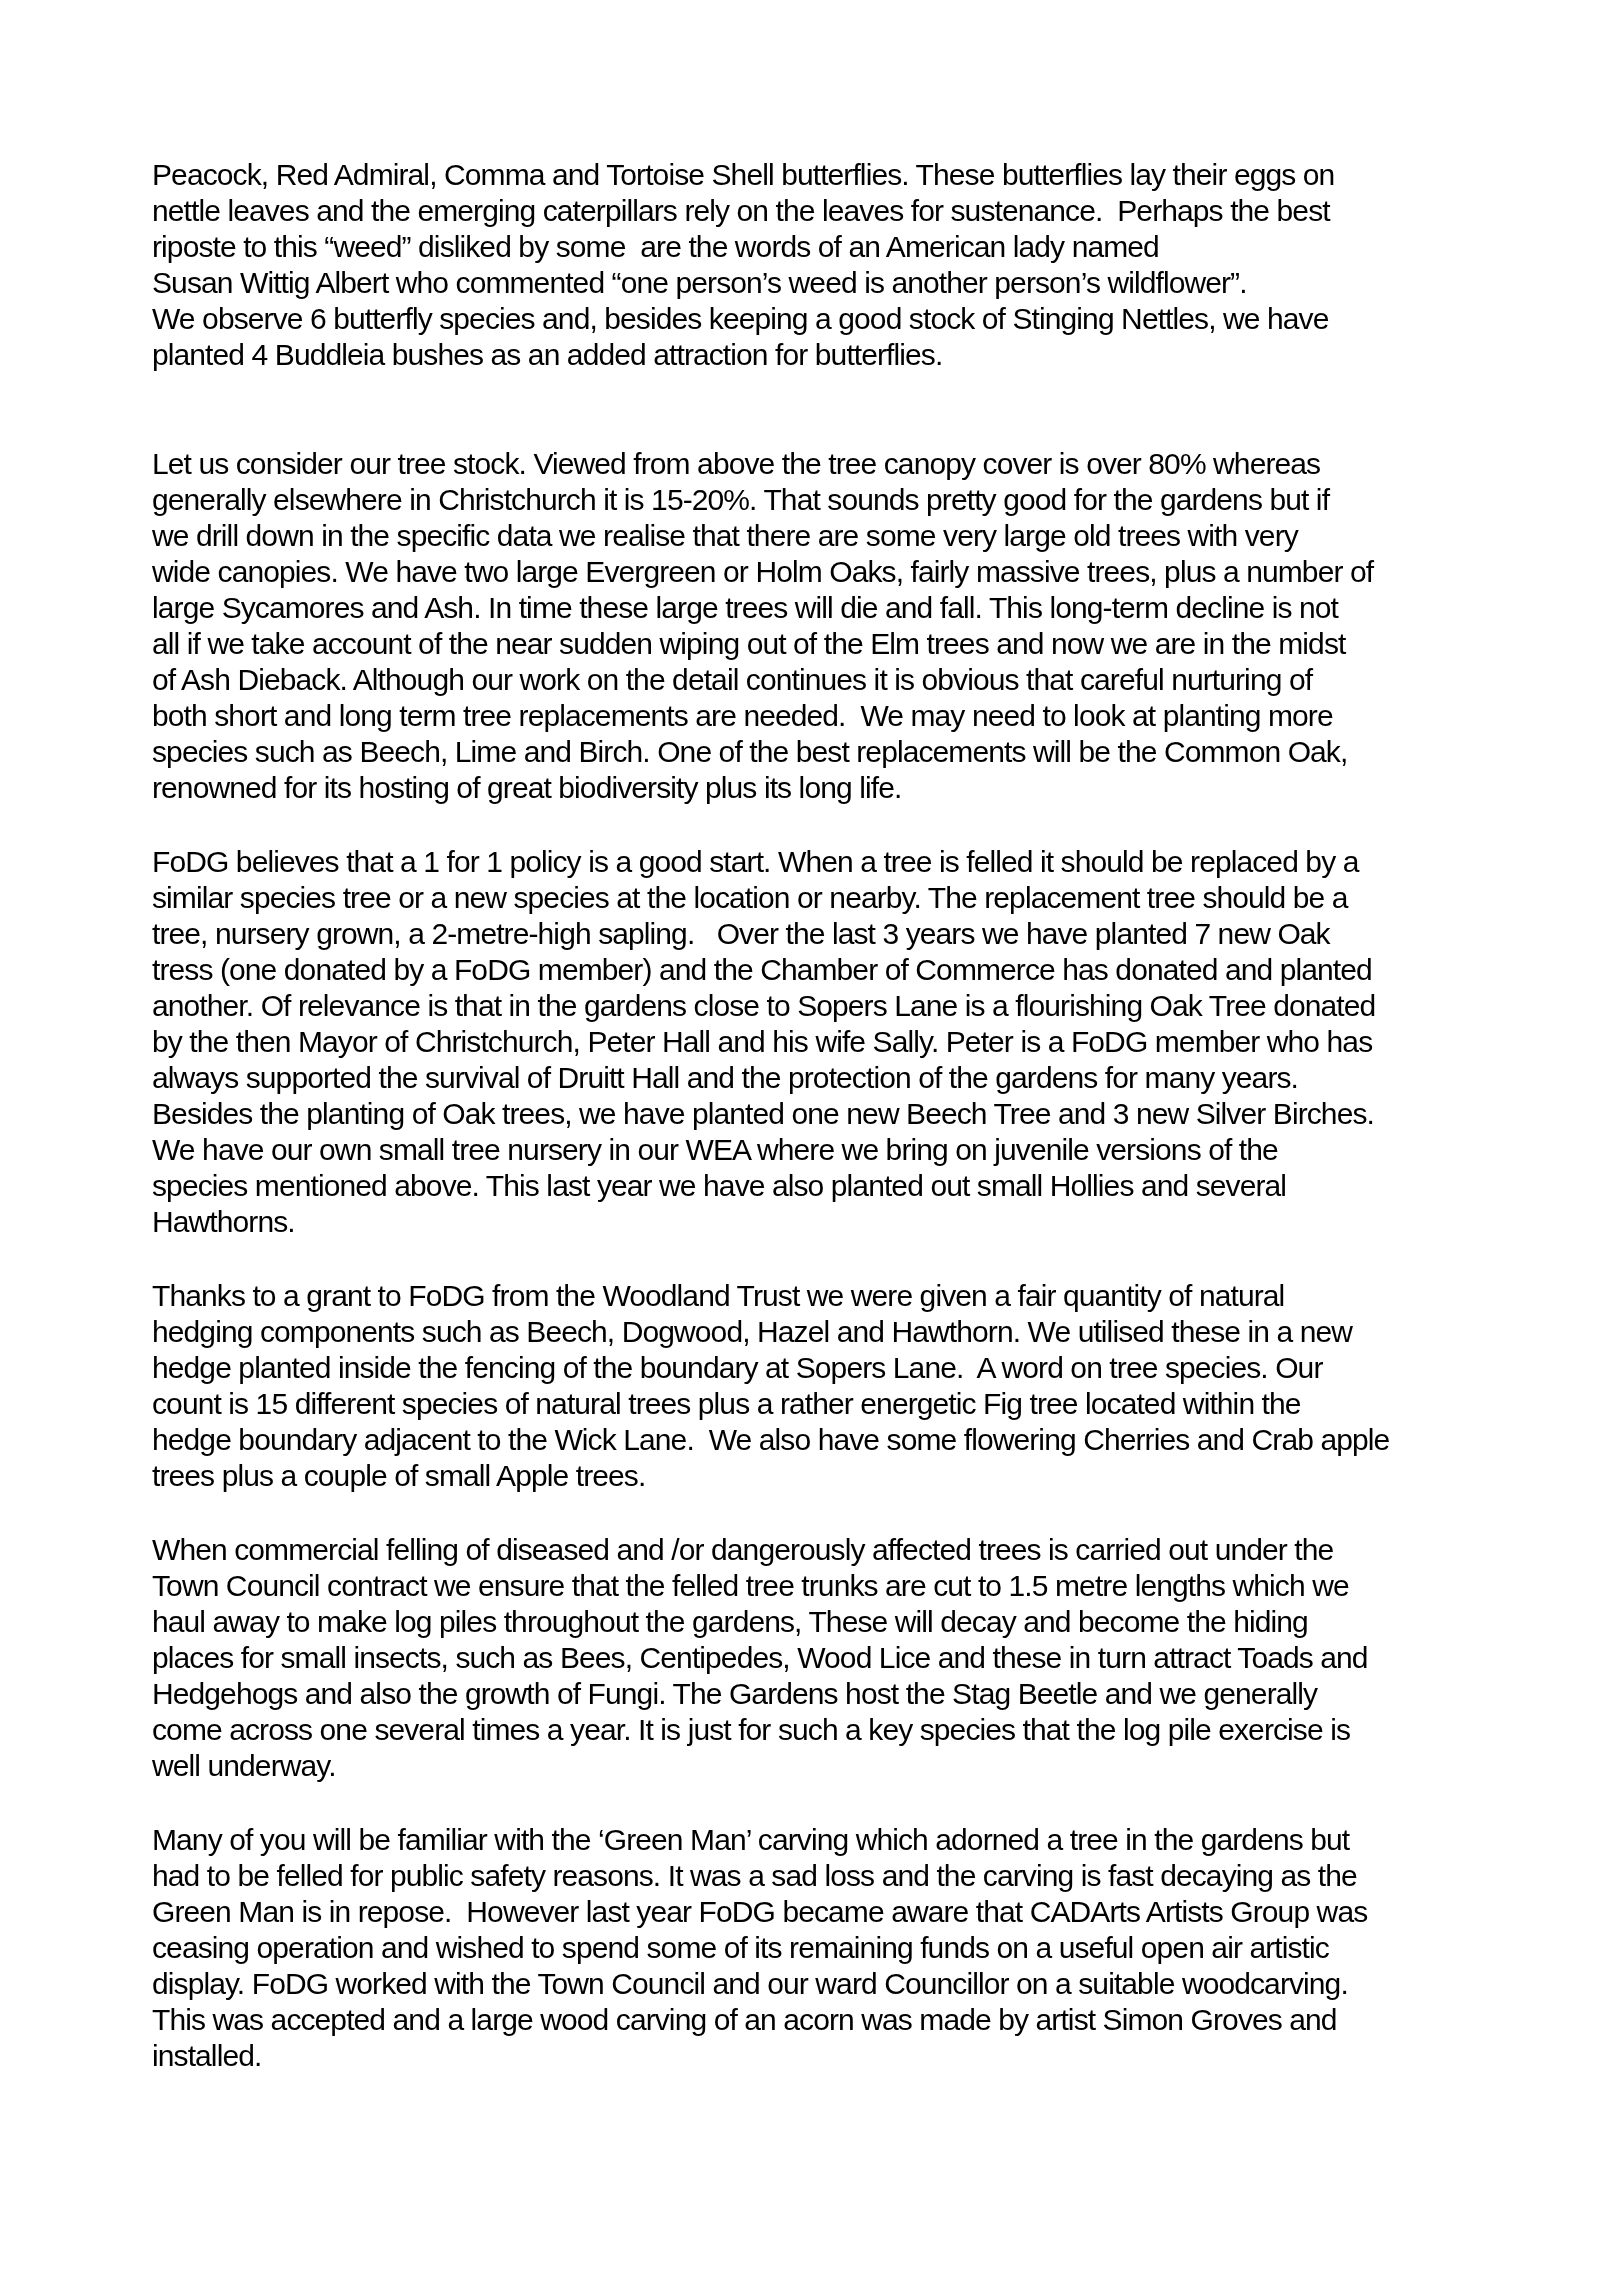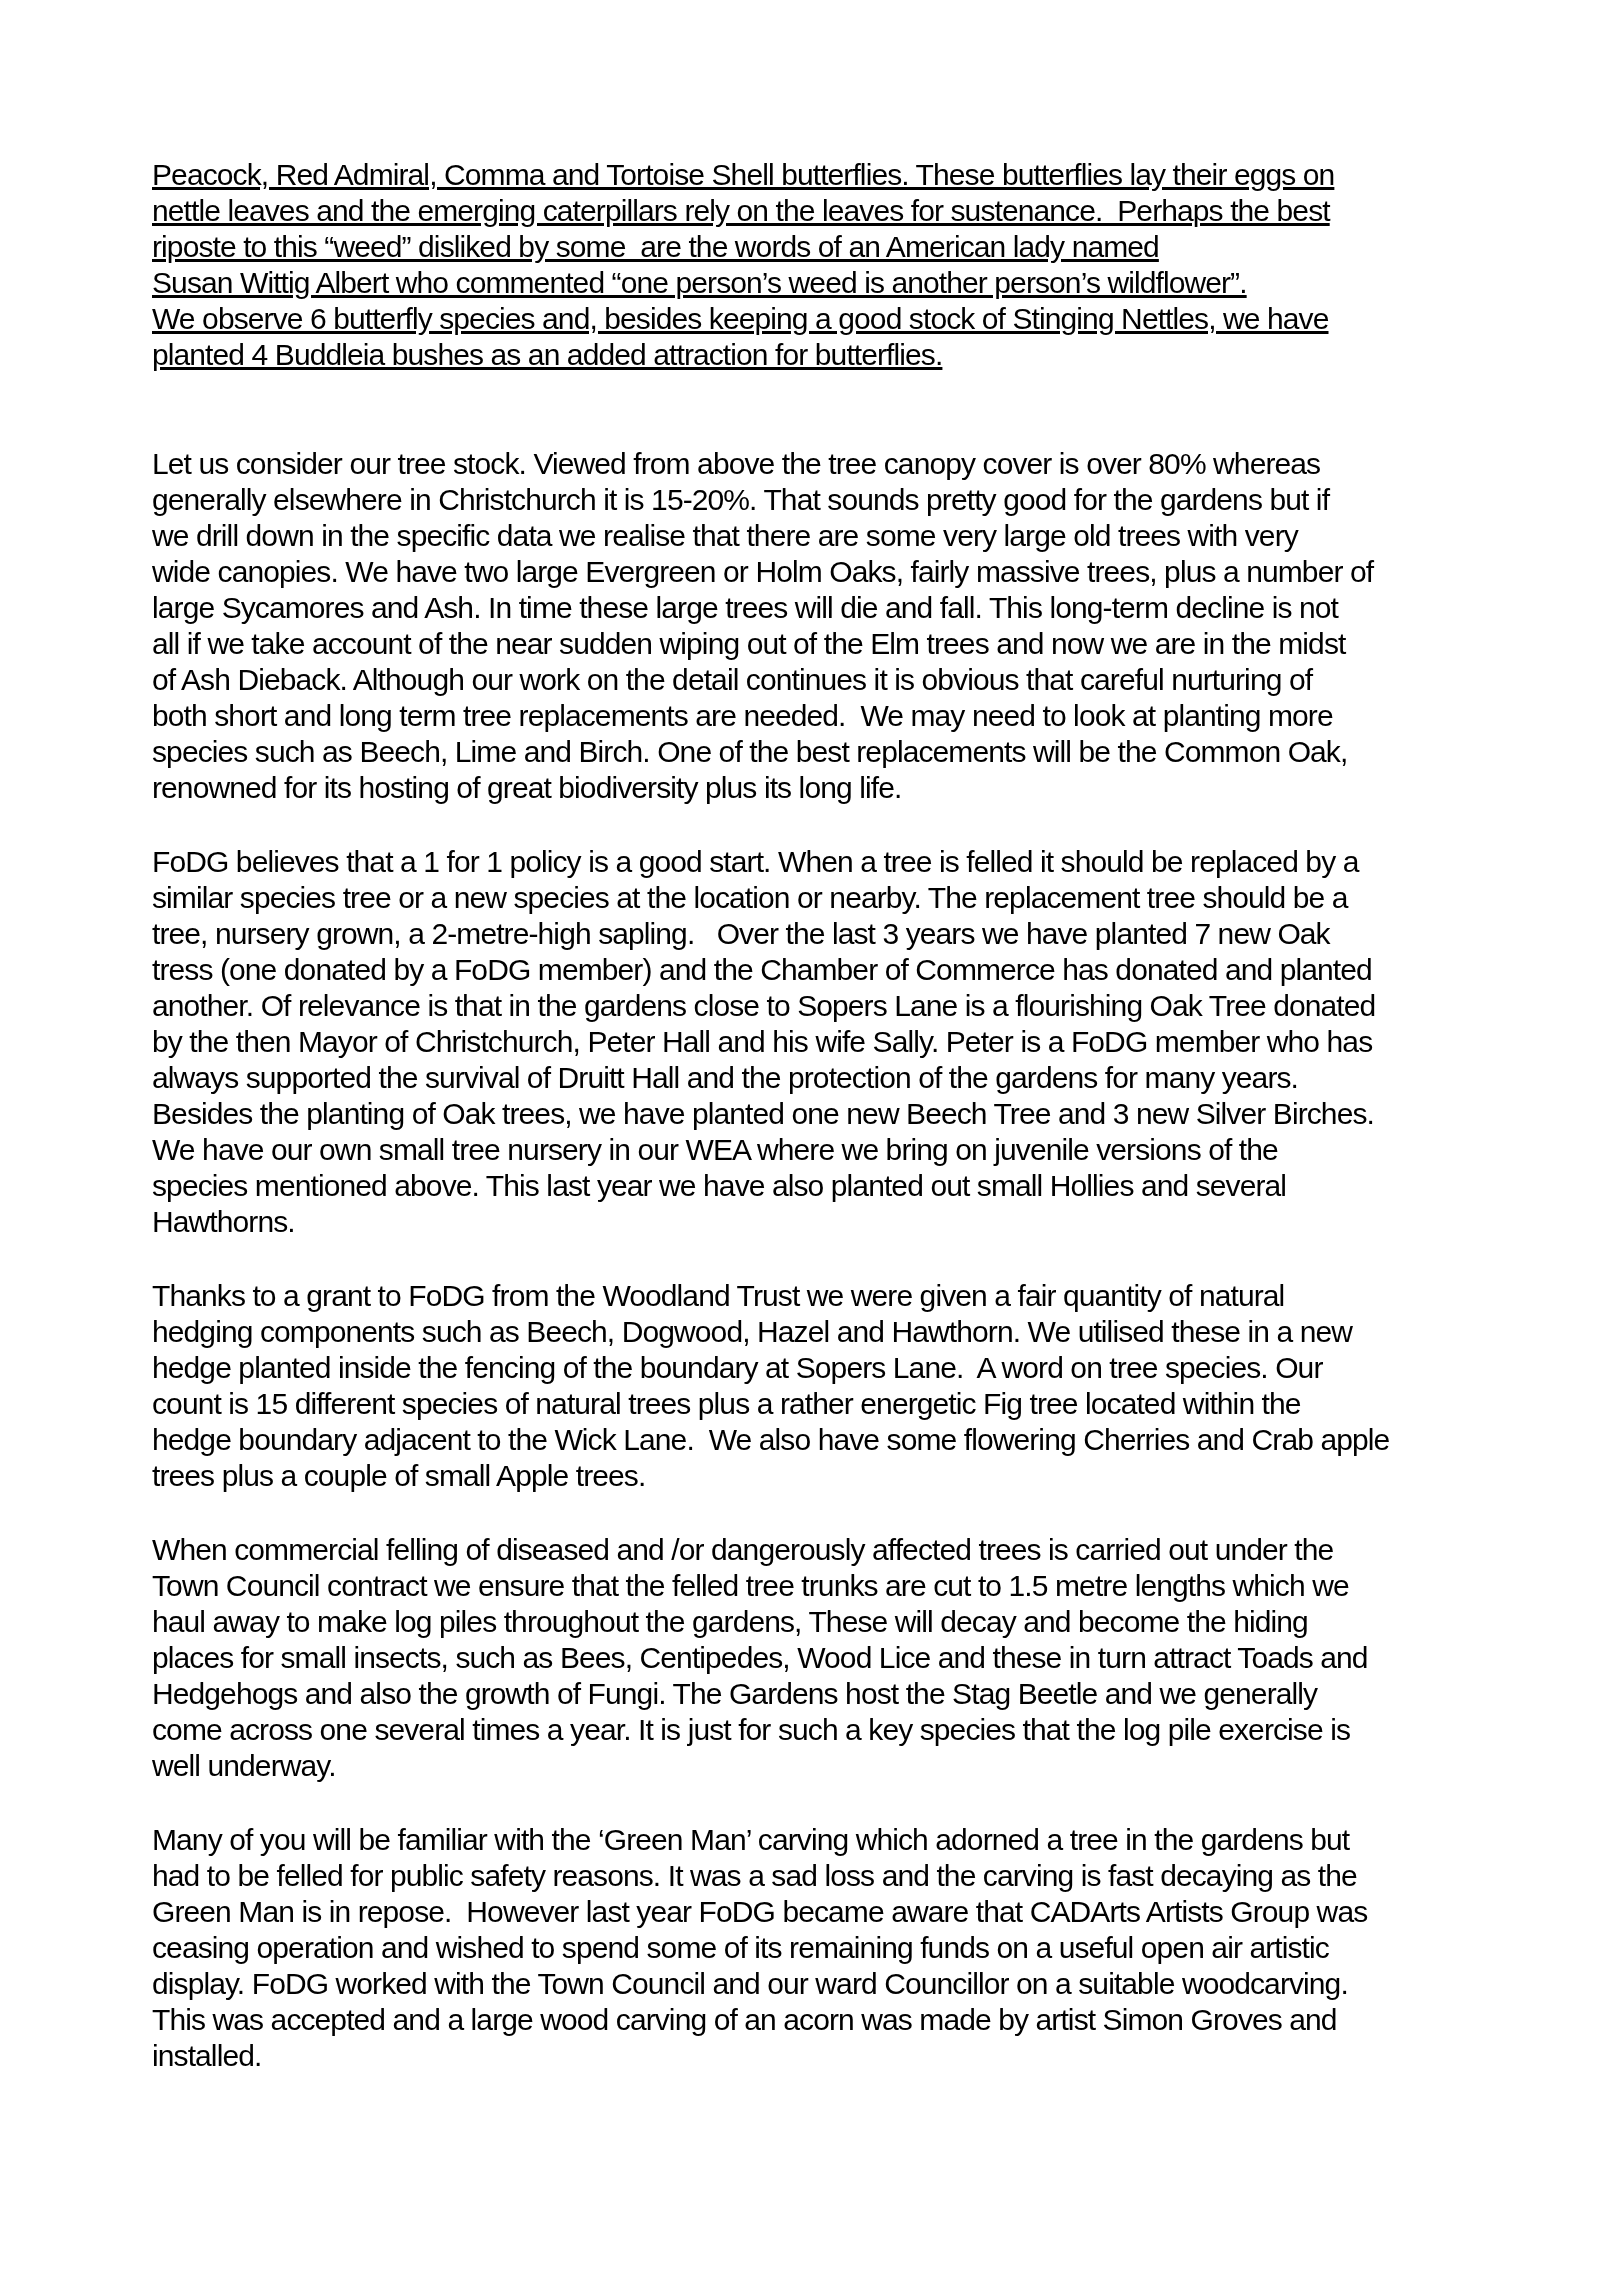--- a/index.html
+++ b/index.html
@@ -21,21 +21,20 @@
     letter-spacing: -0.03em;
     color: #000000;
   }
   .para {
     margin: 0 0 38px 0;
     white-space: pre;      
     font-kerning: normal;
   }
   .para.gap-large {
     margin-bottom: 73px;  
-    text-decoration: underline;
   }
 </style>
 </head>
 <body>
 
 <div class="page">
   <p class="para gap-large">Peacock, Red Admiral, Comma and Tortoise Shell butterflies. These butterflies lay their eggs on
 nettle leaves and the emerging caterpillars rely on the leaves for sustenance.  Perhaps the best
 riposte to this “weed” disliked by some  are the words of an American lady named
 Susan Wittig Albert who commented “one person’s weed is another person’s wildflower”.

